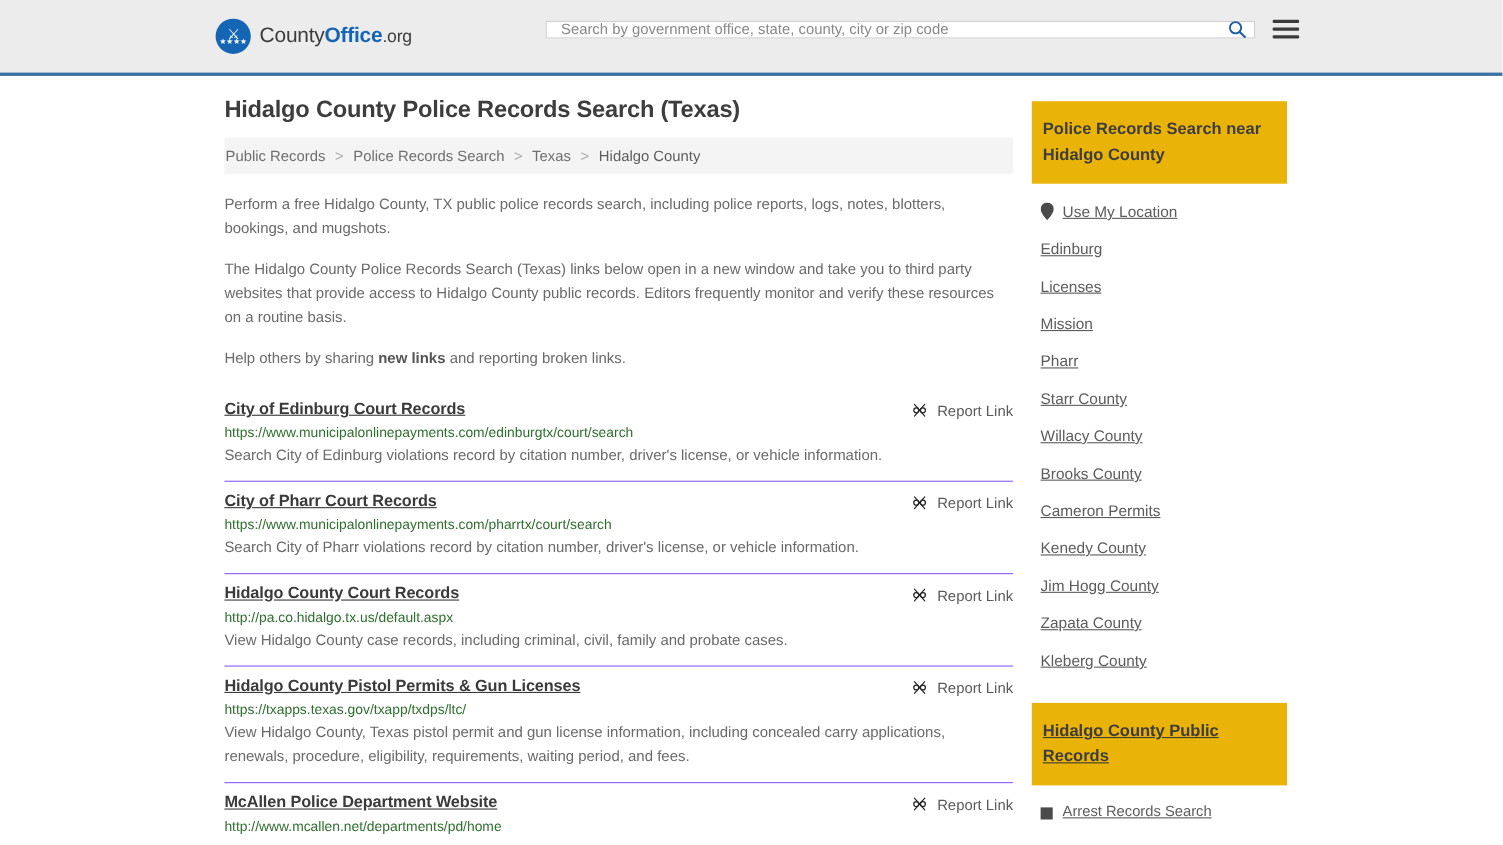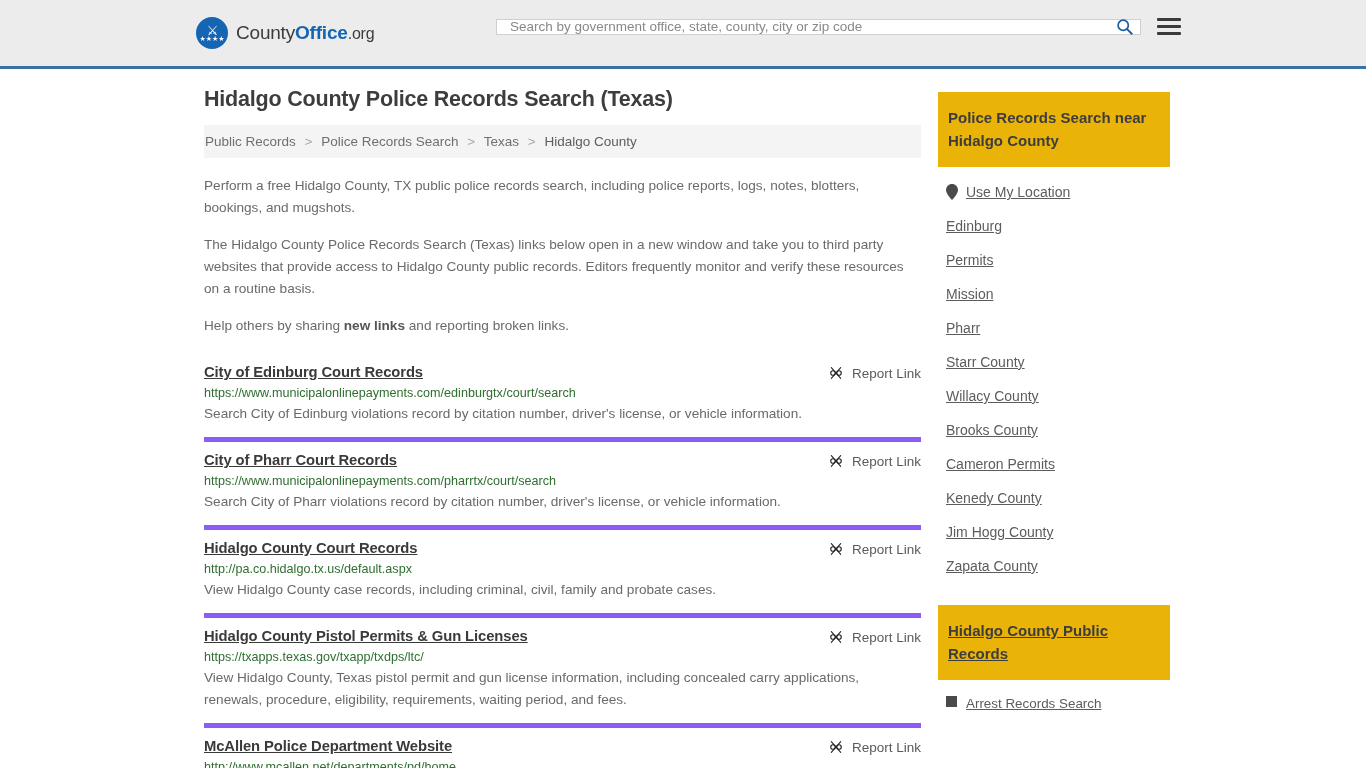--- a/index.html
+++ b/index.html
@@ -164,21 +164,21 @@
   .intro p.first { margin-top: 17px; }
   .intro a {
     color: #555555;
     font-weight: bold;
   }
 
   
   .results { margin-top: 19px; }
   .result {
     padding: 10px 0 12px 0;
-    border-top: 5px solid #8b5cf6;
+    border-top: 1px solid #8b5cf6;
     position: relative;
   }
   .result:first-child { border-top: none; padding-top: 8px; }
   .result-head {
     display: flex;
     align-items: flex-start;
     justify-content: space-between;
   }
   .result-title {
     font-size: 14.8px;
@@ -234,21 +234,21 @@
     font-size: 14px;
     color: #5c5c5c;
     text-decoration: underline;
     cursor: pointer;
   }
   .pin-icon { flex: none; display: block; }
   .side-panel-head.second { margin-top: 22px; text-decoration: underline; }
   .public-records-list { padding: 12px 0 0 8px; }
   .pr-row {
     display: flex;
-    align-items: flex-start;
+    align-items: flex-end;
     gap: 9px;
     padding: 4px 0;
   }
   .pr-bullet {
     width: 11px; height: 11px;
     background: #4a4a4a;
     flex: none;
     display: block;
   }
   .pr-row span.pr-label {
@@ -405,21 +405,21 @@
         <svg class="pin-icon" width="12" height="16" viewBox="0 0 12 16" aria-hidden="true">
           <path d="M6 0 C2.7 0 0 2.7 0 6 C0 10 6 16 6 16 C6 16 12 10 12 6 C12 2.7 9.3 0 6 0 Z" fill="#4a4a4a"></path>
         </svg>
         <a>Use My Location</a>
       </div>
 
       <div class="side-link-row">
         <a>Edinburg</a>
       </div>
       <div class="side-link-row">
-        <a>Permits</a>
+        <a>Licenses</a>
       </div>
       <div class="side-link-row">
         <a>Mission</a>
       </div>
       <div class="side-link-row">
         <a>Pharr</a>
       </div>
       <div class="side-link-row">
         <a>Starr County</a>
       </div>
@@ -433,20 +433,23 @@
         <a>Cameron Permits</a>
       </div>
       <div class="side-link-row">
         <a>Kenedy County</a>
       </div>
       <div class="side-link-row">
         <a>Jim Hogg County</a>
       </div>
       <div class="side-link-row">
         <a>Zapata County</a>
+      </div>
+      <div class="side-link-row">
+        <a>Kleberg County</a>
       </div>
     </div>
 
     <div class="side-panel-head second">Hidalgo County Public Records</div>
 
     <div class="public-records-list">
       <div class="pr-row">
         <span class="pr-bullet"></span>
         <span class="pr-label">Arrest Records Search</span>
       </div>

